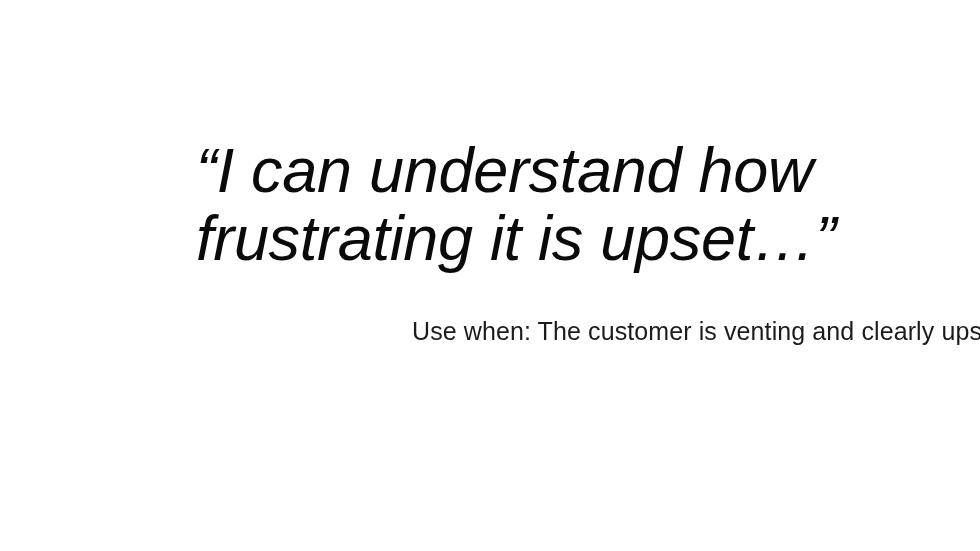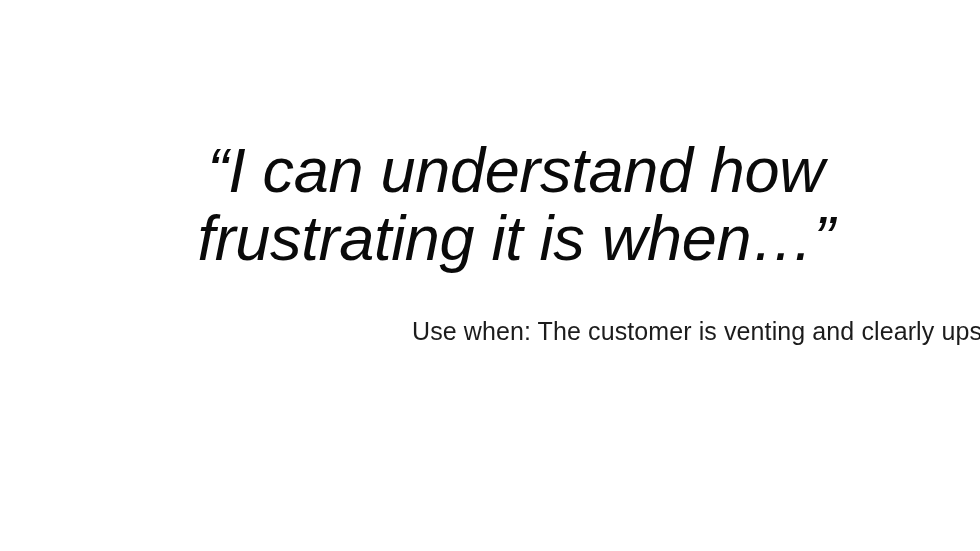--- a/index.html
+++ b/index.html
@@ -20,21 +20,20 @@
     height: 551px;
     background: #ffffff;
   }
 
   
   .quote-block {
     position: absolute;
     left: 196px;
     top: 136px;
     width: 640px;
-    text-align: center;
   }
 
   .quote-line {
     font-family: "Liberation Sans", sans-serif;
     font-style: italic;
     font-weight: 400;
     font-size: 63px;
     line-height: 68px;
     letter-spacing: -0.3px;
     color: #0a0a0a;
@@ -56,18 +55,18 @@
     white-space: nowrap;
   }
 </style>
 </head>
 <body>
 
 <div class="slide">
 
   <div class="quote-block">
     <div class="quote-line">“I can understand how</div>
-    <div class="quote-line">frustrating it is when…”</div>
+    <div class="quote-line">frustrating it is upset…”</div>
   </div>
 
   <div class="caption">Use when: The customer is venting and clearly upset</div>
 
 </div>
 
 </body></html>

